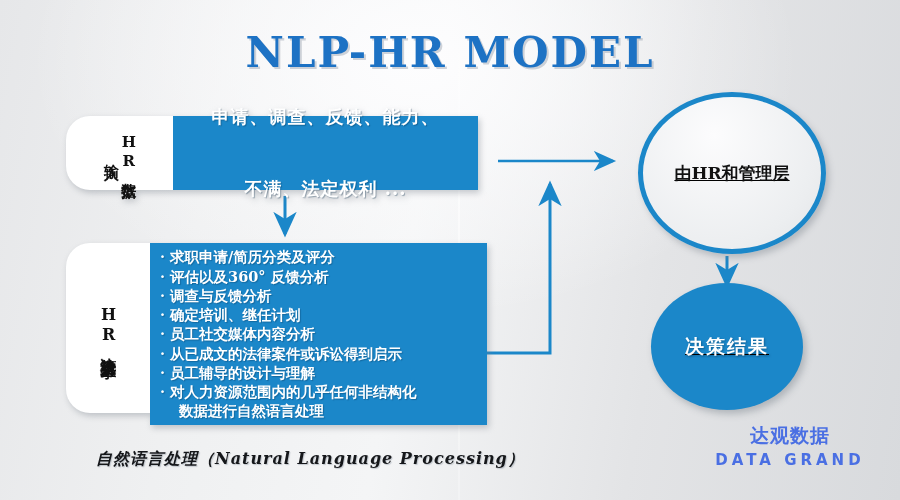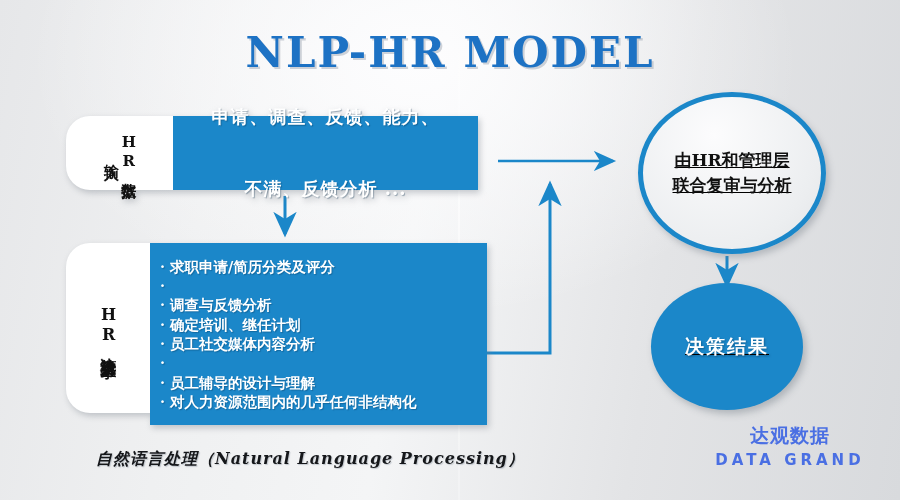--- a/index.html
+++ b/index.html
@@ -152,68 +152,72 @@
     <line x1="727" y1="256" x2="727" y2="285" stroke="#1b87c9" stroke-width="3" marker-end="url(#ah)"></line>
   </svg>
 
   <div class="rowbox" id="box-input">
     <div class="label-pane">
       <span class="vtext">输入</span>
       <span class="vtext">HR数据</span>
     </div>
     <div class="blue-pane">
       <div class="line">申请、调查、反馈、能力、</div>
-      <div class="line">不满、反馈分析 ...</div>
+      <div class="line">不满、法定权利 ...</div>
     </div>
   </div>
 
   <div class="rowbox" id="box-engine">
     <div class="label-pane">
       <span class="vtext">HR决策支持引擎</span>
     </div>
     <div class="blue-pane">
       <ul>
         <li>
             <span class="dot">·</span>
             <span>求职申请/简历分类及评分</span>
           </li>
         <li>
             <span class="dot">·</span>
+            <span>评估以及360°  反馈分析</span>
           </li>
         <li>
             <span class="dot">·</span>
             <span>调查与反馈分析</span>
           </li>
         <li>
             <span class="dot">·</span>
             <span>确定培训、继任计划</span>
           </li>
         <li>
             <span class="dot">·</span>
             <span>员工社交媒体内容分析</span>
           </li>
         <li>
             <span class="dot">·</span>
+            <span>从已成文的法律案件或诉讼得到启示</span>
           </li>
         <li>
             <span class="dot">·</span>
             <span>员工辅导的设计与理解</span>
           </li>
         <li>
             <span class="dot">·</span>
             <span>对人力资源范围内的几乎任何非结构化</span>
+          </li>
+        <li>
+            <span class="cont">数据进行自然语言处理</span>
           </li>
       </ul>
     </div>
   </div>
 
   <div class="circle" id="circle-review">
     <div class="txt">
       <div>由HR和管理层</div>
-      <div>联合复审与分析</div>
     </div>
   </div>
 
   <div class="circle" id="circle-result">
     <div class="txt">决策结果</div>
   </div>
 
   <div id="caption">自然语言处理（Natural Language Processing）</div>
 
   <div id="logo">

